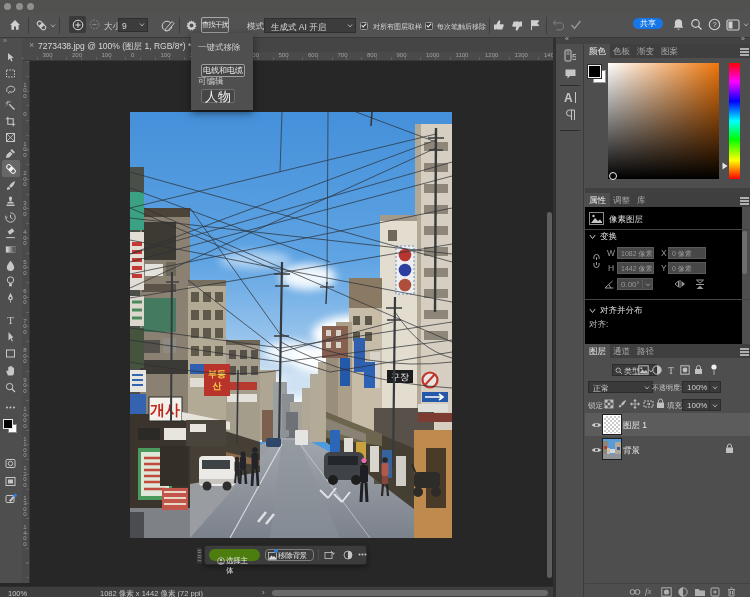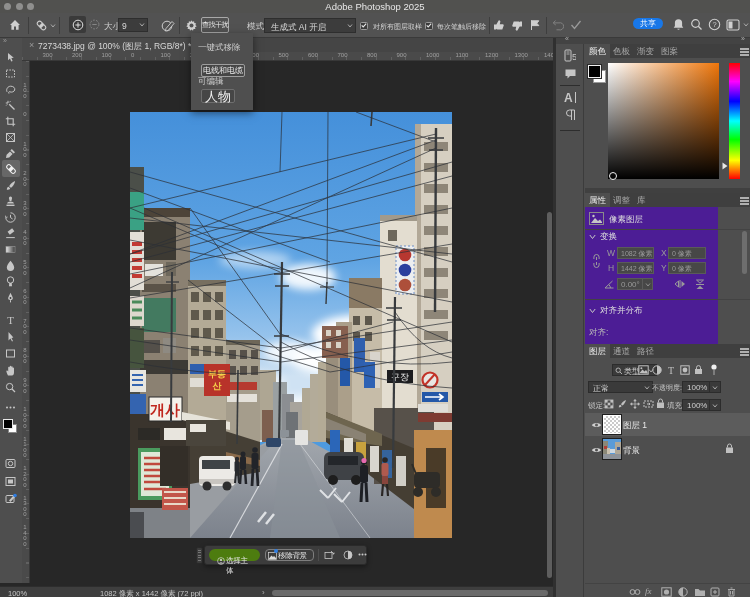--- a/index.html
+++ b/index.html
@@ -12,21 +12,20 @@
 </head>
 <body>
 <div id="app">
 
   <div class="abs" style="left:22px;top:61px;width:531px;height:522px;background:#272727;"></div>
 
   <div class="abs" style="left:0;top:0;width:750px;height:13px;background:#51514f;">
     <div class="abs" style="left:4px;top:3px;width:7px;height:7px;border-radius:50%;background:#8f8f8e;"></div>
     <div class="abs" style="left:15.5px;top:3px;width:7px;height:7px;border-radius:50%;background:#8f8f8e;"></div>
     <div class="abs" style="left:27px;top:3px;width:7px;height:7px;border-radius:50%;background:#8f8f8e;"></div>
-    <div class="abs" style="left:0;top:1px;width:750px;text-align:center;font-size:9.5px;color:#e8e8e8;">Adobe Photoshop 2025</div>
   </div>
 
   <div id="opts" class="abs" style="left:0;top:13px;width:750px;height:25px;background:#525252;border-bottom:1px solid #3a3a3a;box-sizing:border-box;">
 
     <svg class="abs" style="left:9px;top:6px;" width="12" height="12" viewBox="0 0 12 12">
         <path d="M6 1 L11 6 H9.6 V10.8 H7 V7.6 H5 V10.8 H2.4 V6 H1 Z" fill="#cfcfcf"></path>
       </svg>
     <div class="abs" style="left:28px;top:4px;width:1px;height:17px;background:#3e3e3e;"></div>
 
     <svg class="abs" style="left:35px;top:6px;" width="13" height="13" viewBox="0 0 13 13">
@@ -726,21 +725,21 @@
     </div>
     <div class="abs" style="left:32px;top:150px;width:165px;height:5px;background:#404040;"></div>
 
     <div class="abs" style="left:32px;top:155px;width:165px;height:14px;background:#3f3f3f;">
       <div class="abs" style="left:0;top:0;width:25px;height:14px;background:#4e4e4e;"></div>
       <span class="abs" style="left:4px;top:2px;font-size:8.5px;color:#ededed;">属性</span>
       <span class="abs" style="left:28px;top:2px;font-size:8.5px;color:#a8a8a8;">调整</span>
       <span class="abs" style="left:52px;top:2px;font-size:8.5px;color:#a8a8a8;">库</span>
       <div class="abs" style="left:155px;top:4px;width:9px;height:1.5px;background:#b0b0b0;box-shadow:0 3px 0 #b0b0b0,0 6px 0 #b0b0b0;"></div>
     </div>
-    <div class="abs" style="left:32px;top:169px;width:133px;height:137px;background:#4c1d95;">
+    <div class="abs" style="left:32px;top:169px;width:157px;height:137px;background:#000000;">
 
       <div class="abs" style="left:4px;top:5px;width:15px;height:13px;border:1px solid #8a8a8a;box-sizing:border-box;">
         <svg width="13" height="11" viewBox="0 0 13 11">
             <circle cx="3.5" cy="3" r="1.2" fill="#c6c6c6"></circle>
             <path d="M1 10 L5 5 L8 8 L10 6.5 L12 9 V10 Z" fill="#c6c6c6"></path>
           </svg>
       </div>
       <span class="abs" style="left:24px;top:7px;font-size:8.5px;color:#dedede;">像素图层</span>
       <div class="abs" style="left:0;top:22px;width:165px;height:1px;background:#434343;"></div>
 
@@ -790,21 +789,21 @@
           <path d="M1.5 1 H8.5 L5 4.2 Z" fill="none" stroke="#9a9a9a"></path>
           <path d="M1.5 10 H8.5 L5 6.8 Z" fill="#9a9a9a"></path>
         </svg>
 
       <div class="abs" style="left:157px;top:24px;width:5px;height:43px;background:#6e6e6e;border-radius:2.5px;"></div>
       <div class="abs" style="left:0;top:92px;width:165px;height:1px;background:#434343;"></div>
       <svg class="abs" style="left:4px;top:101px;" width="7" height="6" viewBox="0 0 7 6">
           <path d="M0.8 1 L3.5 4.5 L6.2 1" stroke="#c6c6c6" fill="none"></path>
         </svg>
       <span class="abs" style="left:15px;top:98px;font-size:8.5px;color:#dedede;">对齐并分布</span>
-      <span class="abs" style="left:4px;top:112px;font-size:8.5px;color:#b8b8b8;margin-top:8px;">对齐:</span>
+      <span class="abs" style="left:4px;top:112px;font-size:8.5px;color:#b8b8b8;">对齐:</span>
     </div>
 
     <div class="abs" style="left:32px;top:306px;width:178px;height:14px;background:#3f3f3f;padding-left:46px;">
       <div class="abs" style="left:0;top:0;width:25px;height:14px;background:#4e4e4e;"></div>
       <span class="abs" style="left:4px;top:2px;font-size:8.5px;color:#ededed;">图层</span>
       <span class="abs" style="left:28px;top:2px;font-size:8.5px;color:#a8a8a8;">通道</span>
       <span class="abs" style="left:52px;top:2px;font-size:8.5px;color:#a8a8a8;">路径</span>
       <div class="abs" style="left:155px;top:4px;width:9px;height:1.5px;background:#b0b0b0;box-shadow:0 3px 0 #b0b0b0,0 6px 0 #b0b0b0;"></div>
     </div>
     <div class="abs" style="left:32px;top:320px;width:165px;height:239px;background:#4e4e4e;">

